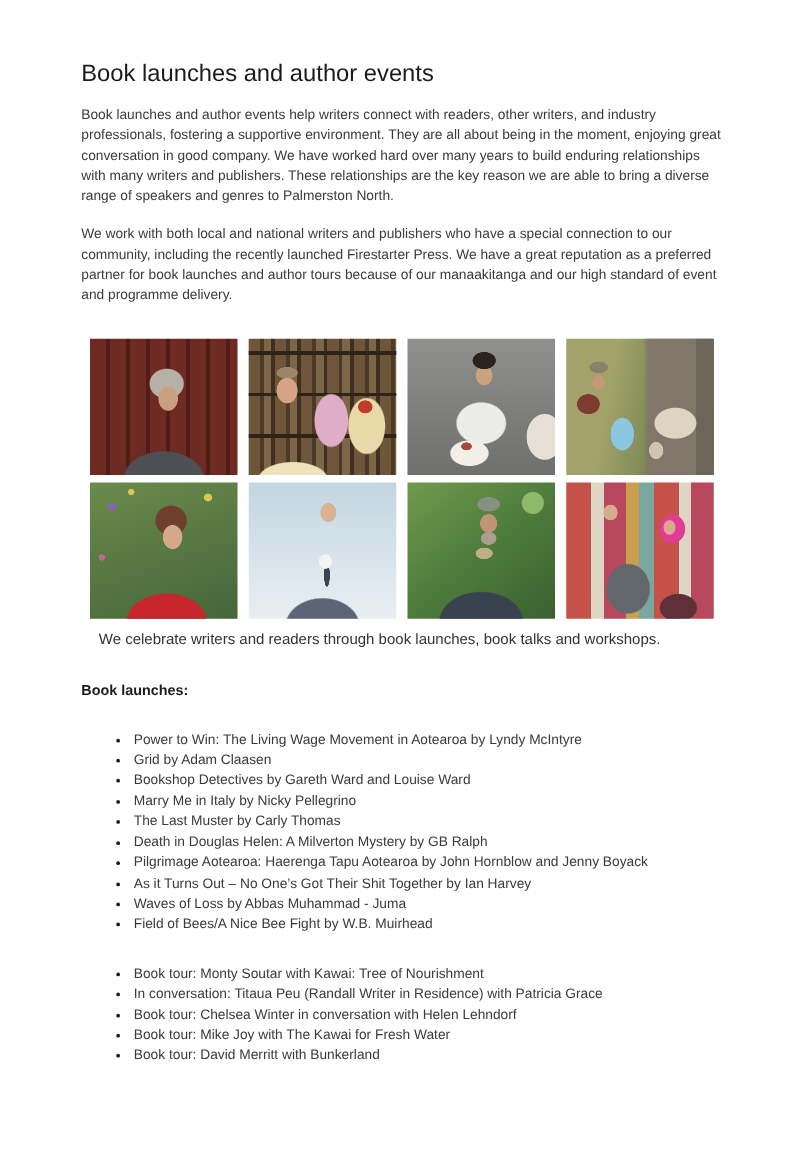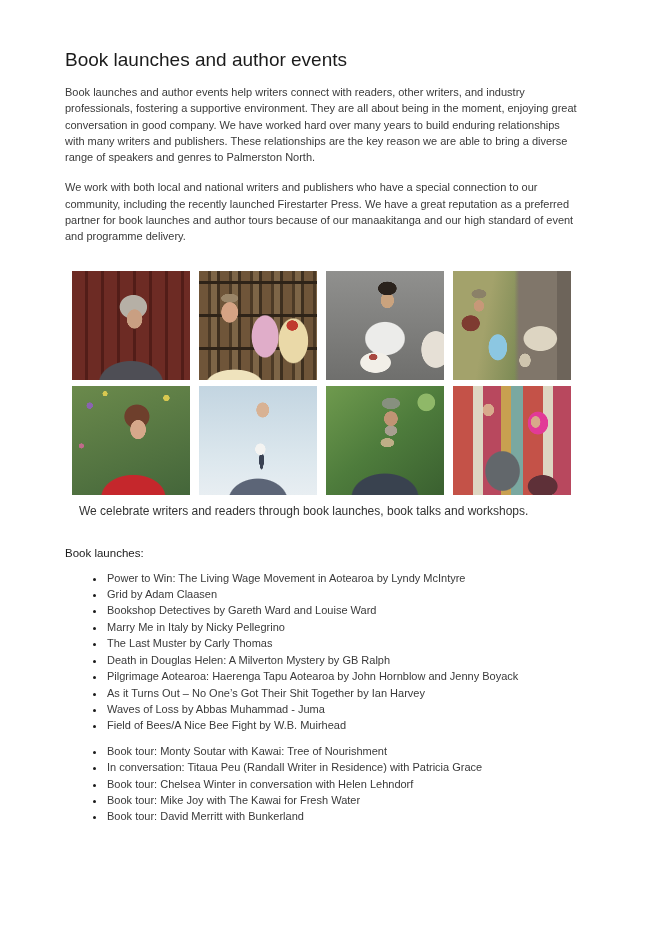--- a/index.html
+++ b/index.html
@@ -82,24 +82,24 @@
     radial-gradient(ellipse 10px 11px at 30% 22%, #d8ab8c 0 55%, rgba(216,171,140,0) 59%),
     radial-gradient(ellipse 9px 11px at 70% 33%, #d8a98a 0 50%, rgba(216,169,138,0) 56%),
     radial-gradient(ellipse 17px 19px at 72% 34%, #e23a97 0 58%, rgba(226,58,151,0) 62%),
     radial-gradient(ellipse 24px 18px at 76% 92%, #5e3038 0 60%, rgba(94,48,56,0) 64%),
     radial-gradient(ellipse 27px 31px at 42% 78%, #62676b 0 62%, rgba(98,103,107,0) 66%),
     repeating-linear-gradient(90deg, #c45248 0 20px, #ddd6c2 20px 30px, #b8485e 30px 48px, #c8a050 48px 58px, #7aa8a0 58px 70px);}
   .photo-caption{
     margin:9px 0 0 14px;font-size:12px;line-height:14px;color:#333333;
   }
   .list-heading{
-    margin:28px 0 0 0;font-size:11.5px;line-height:15px;font-weight:400;color:#1b1b1b;
+    margin:28px 0 0 0;font-size:11.5px;line-height:15px;font-weight:700;color:#1b1b1b;
   }
   ul.doc-list{
-    margin:9px 0 0 16px;padding:0 0 0 24px;list-style:disc outside;
+    margin:23px 0 0 16px;padding:0 0 0 24px;list-style:disc outside;
   }
   ul.doc-list li{
     font-size:11px;line-height:16.4px;color:#3a3a3a;padding-left:2px;
   }
   ul.doc-list li::marker{font-size:9px;color:#1b1b1b;}
   .footer{
     position:absolute;left:65px;right:65px;top:869px;
     display:flex;justify-content:space-between;align-items:baseline;
     font-size:11px;line-height:14px;color:#2e2e2e;
   }

